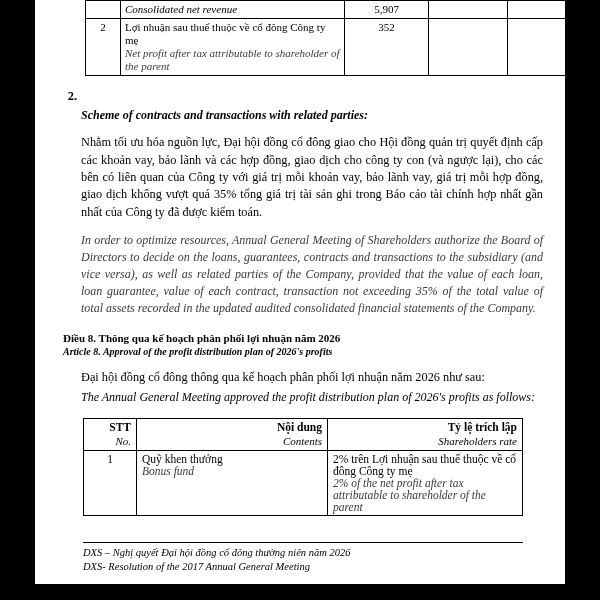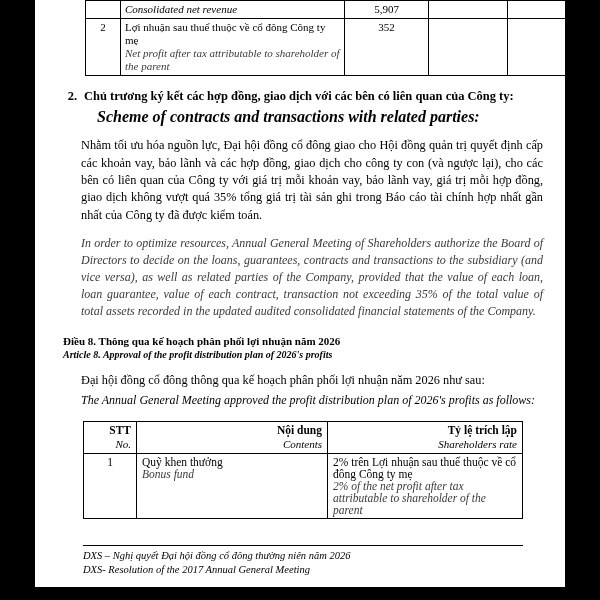--- a/index.html
+++ b/index.html
@@ -53,24 +53,24 @@
   .sec-head {
     font-size: 12.5px;
     font-weight: bold;
     margin: 12px 0 0 0;
     display: flex;
     gap: 7px;
     line-height: 1.3;
   }
   .sec-num { width: 14px; flex: none; text-align: right; }
   .sec-sub {
-    font-size: 16px;
-    font-style: italic;
-    font-weight: bold;
-    margin: 4px 0 0 34px;
+    font-size: 12px;
+    font-style: italic;
+    font-weight: bold;
+    margin: 4px 0 0 18px;
   }
   p.body {
     font-size: 12.3px;
     line-height: 1.42;
     text-align: justify;
     margin: 11px 0 0 0;
     text-indent: 0;
     padding-left: 18px;
   }
   p.body-ital {
@@ -176,21 +176,20 @@
         </td>
         <td class="c-val">352</td>
         <td class="c-blank1"></td>
         <td class="c-blank2"></td>
       </tr>
     </tbody>
       </table>
 
     <div class="sec-head">
       <span class="sec-num">2.</span>
-      <span>Chủ trương ký kết các hợp đồng, giao dịch với các bên có liên quan của Công ty:</span>
     </div>
     <div class="sec-sub">Scheme of contracts and transactions with related parties:</div>
 
     <p class="body">Nhằm tối ưu hóa nguồn lực, Đại hội đồng cổ đông giao cho Hội đồng quản trị quyết định cấp các khoản vay, bảo lãnh và các hợp đồng, giao dịch cho công ty con (và ngược lại), cho các bên có liên quan của Công ty với giá trị mỗi khoản vay, bảo lãnh vay, giá trị mỗi hợp đồng, giao dịch không vượt quá 35% tổng giá trị tài sản ghi trong Báo cáo tài chính hợp nhất gần nhất của Công ty đã được kiểm toán.</p>
     <p class="body-ital">In order to optimize resources, Annual General Meeting of Shareholders authorize the Board of Directors to decide on the loans, guarantees, contracts and transactions to the subsidiary (and vice versa), as well as related parties of the Company, provided that the value of each loan, loan guarantee, value of each contract, transaction not exceeding 35% of the total value of total assets recorded in the updated audited consolidated financial statements of the Company.</p>
 
     <h3 class="article">Điều 8.   Thông qua kế hoạch phân phối lợi nhuận năm 2026</h3>
     <h4 class="article-en">Article 8. Approval of the profit distribution plan of 2026's profits</h4>
 
     <p class="lead">Đại hội đồng cổ đông thông qua kế hoạch phân phối lợi nhuận năm 2026 như sau:</p>

